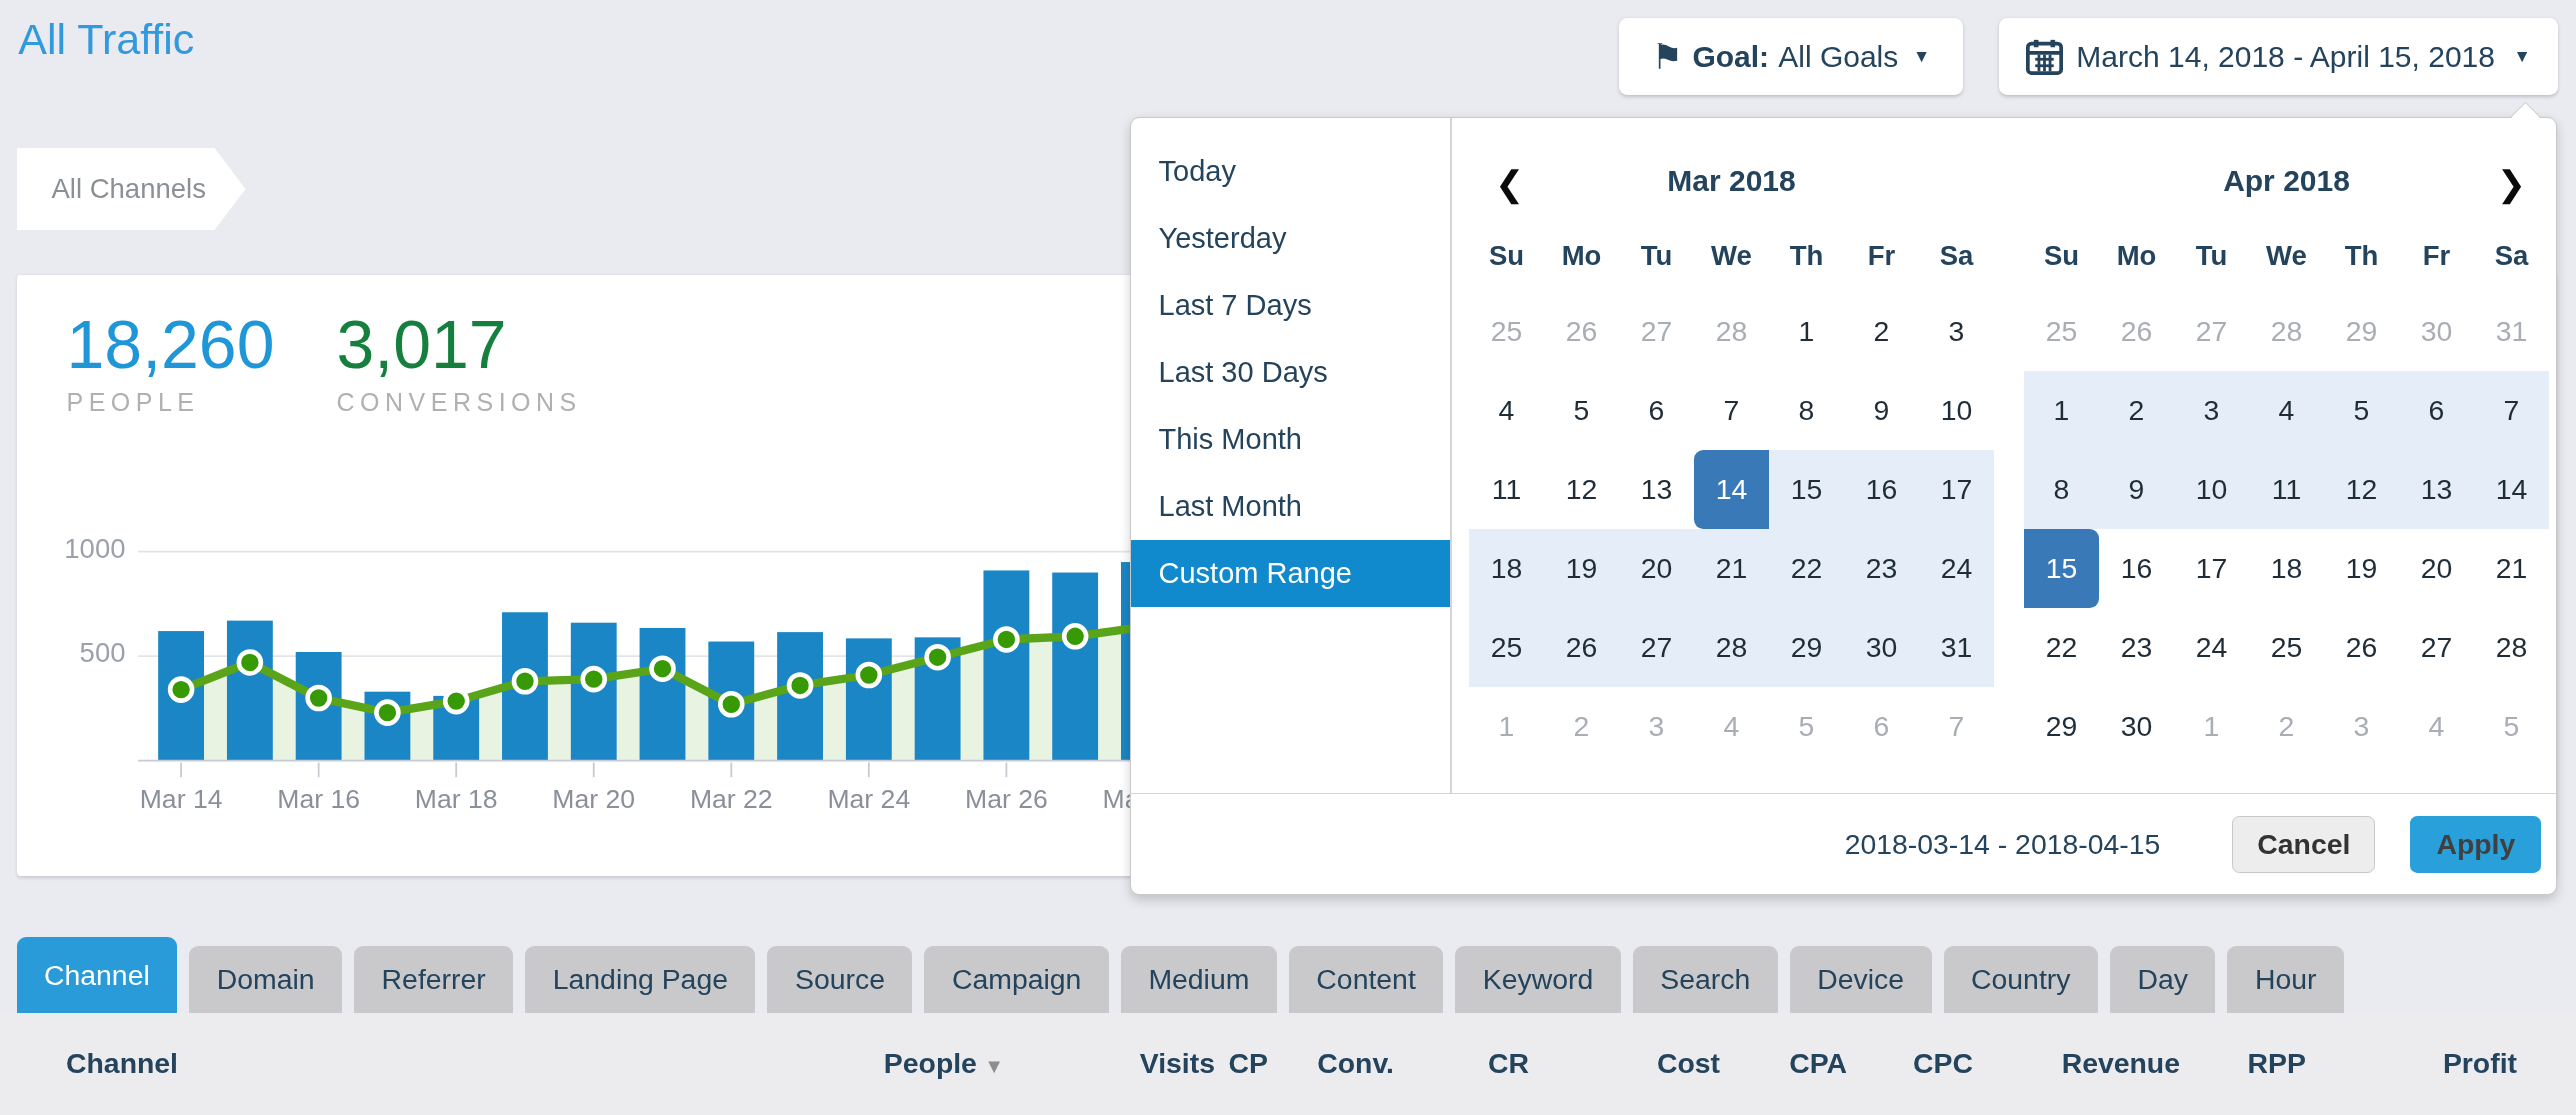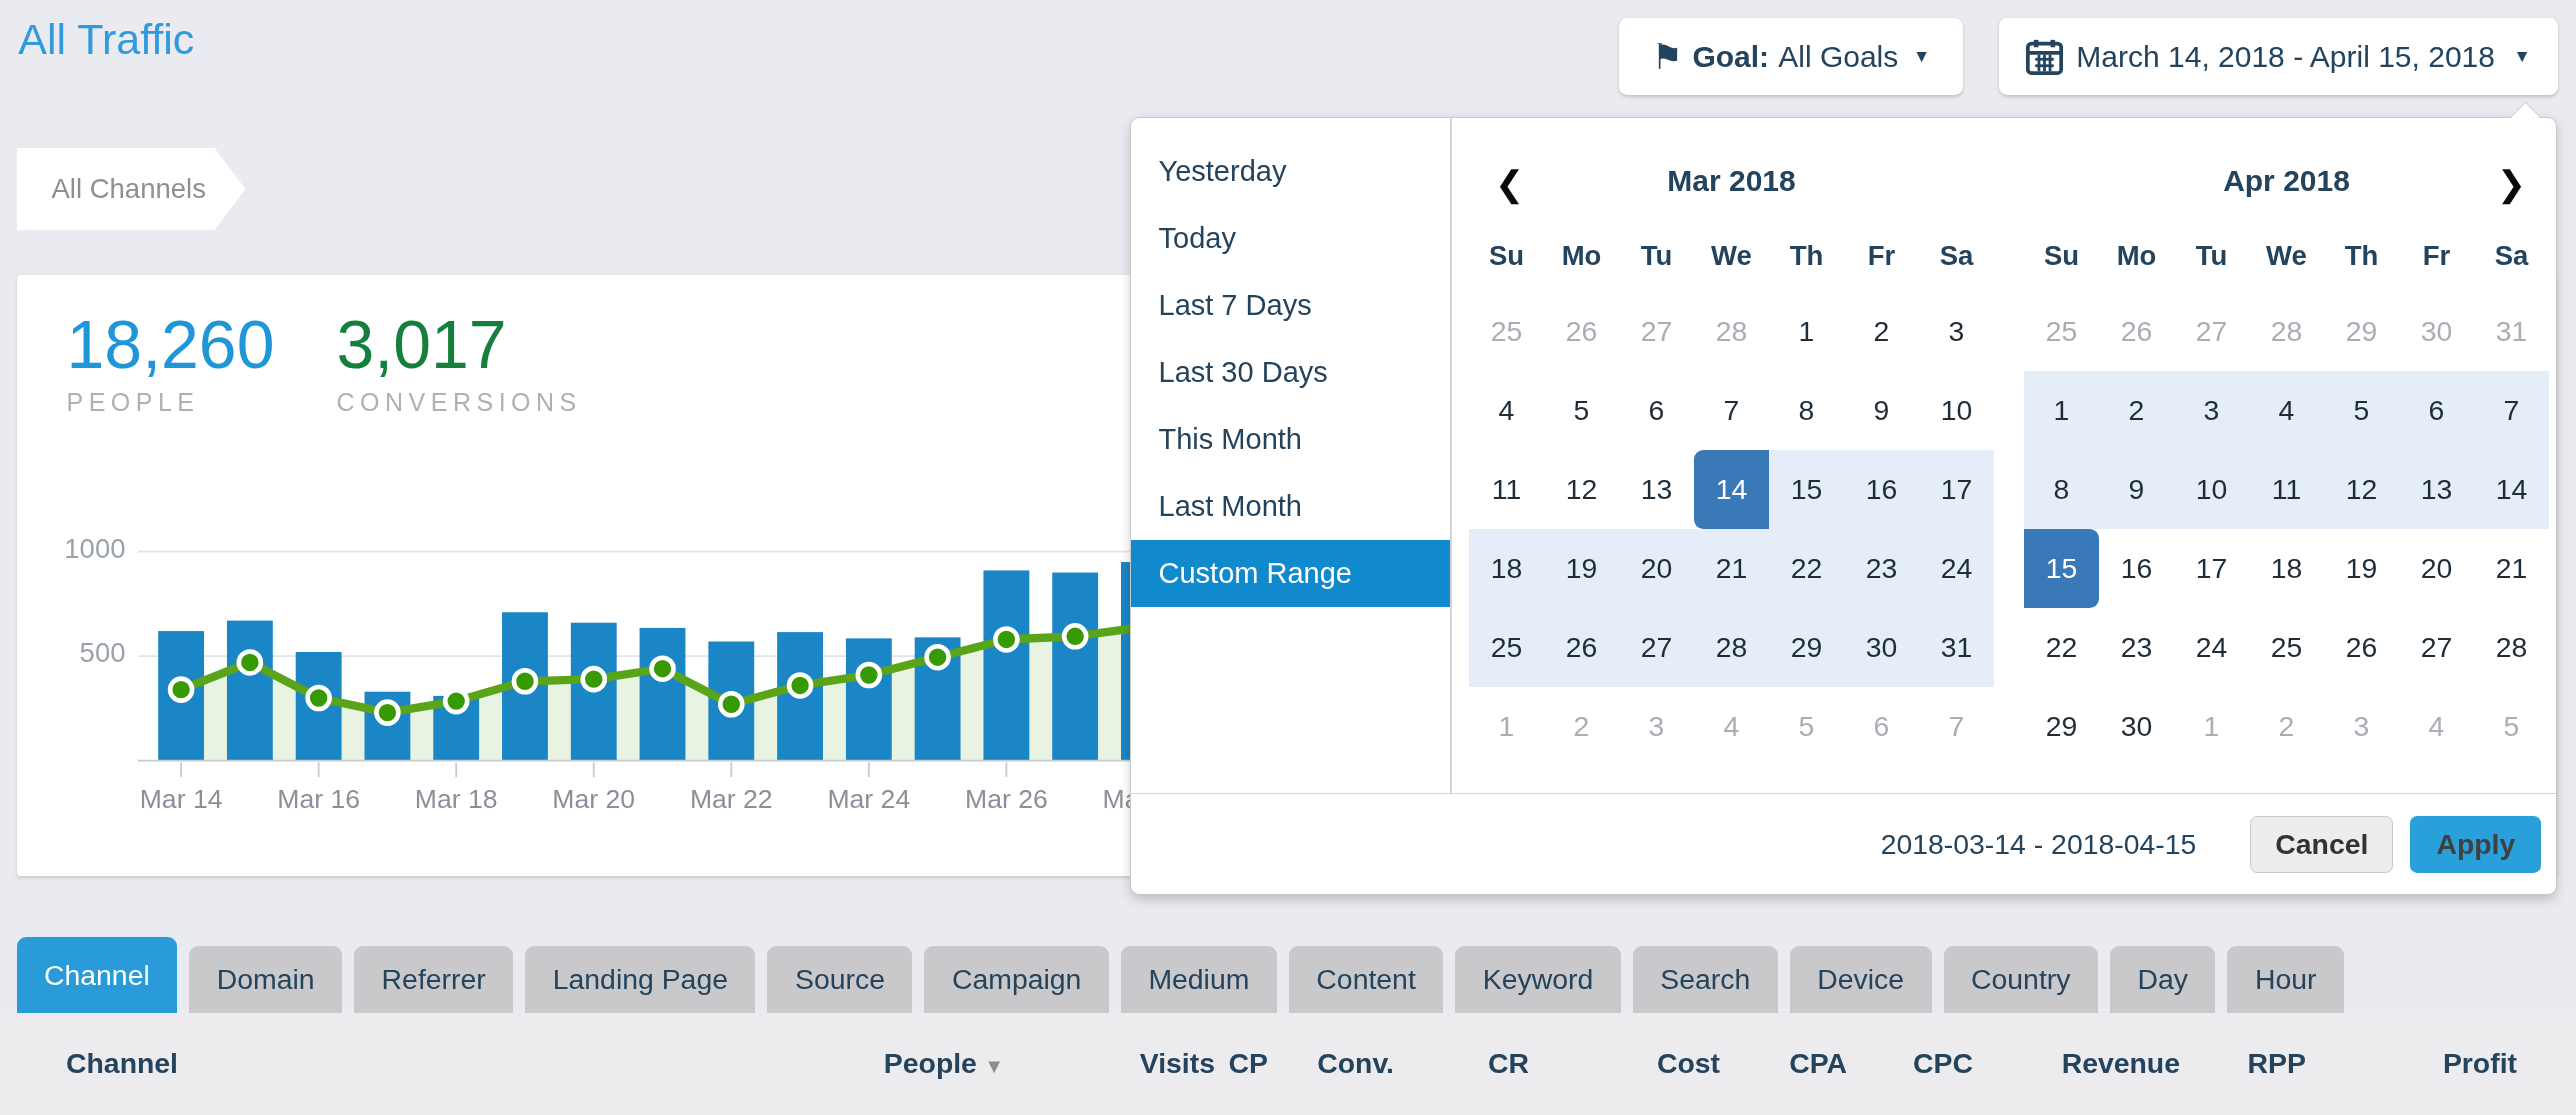--- a/index.html
+++ b/index.html
@@ -59,21 +59,21 @@
   .cal-week{position:absolute;left:0;top:73px;width:525px;display:grid;grid-template-columns:repeat(7,1fr);
     font-size:27.5px;font-weight:bold;color:#24435c;text-align:center;height:37px;line-height:37px;}
   .cal-grid{position:absolute;left:0;top:128px;width:525px;display:grid;grid-template-columns:repeat(7,1fr);grid-auto-rows:79px;}
   .day{text-align:center;line-height:79px;font-size:28.4px;color:#1f2d38;cursor:pointer;}
   .day.o{color:#a9adb4;}
   .day.r{background:#e5eef8;}
   .day.ss{background:#3a79b7;color:#fff;border-radius:9.2px 0 0 9.2px;}
   .day.se{background:#3a79b7;color:#fff;border-radius:0 9.2px 9.2px 0;}
 
   .dd-footer{position:absolute;left:0;right:0;top:675px;bottom:0;border-top:1.8px solid #d4d4d4;
-    display:flex;align-items:center;justify-content:flex-end;padding-right:14.7px;gap:17px;}
+    display:flex;align-items:center;justify-content:flex-end;padding-right:14.7px;gap:35px;}
   .range-text{font-size:28.4px;color:#24435c;margin-right:37px;}
   .btn{height:57px;font-size:28.4px;font-weight:bold;border-radius:7.3px;cursor:pointer;
     font-family:"Liberation Sans","DejaVu Sans",sans-serif;}
   .btn-cancel{padding:0 24px;background:#ededed;border:1.8px solid #c8c8c8;color:#333;}
   .btn-apply{padding:0 26px;background:#2aa0da;border:none;color:#404040;}
 
   
   .tabs{position:absolute;left:16.5px;top:937px;height:76px;display:flex;align-items:flex-end;gap:12px;z-index:5;}
   .tab{height:67px;line-height:67px;padding:0 27.5px;background:#c9c9cb;border-radius:9.2px 9.2px 0 0;
     font-size:28.4px;color:#24435c;cursor:pointer;white-space:nowrap;}
@@ -180,22 +180,22 @@
         <circle cx="872" cy="157.14" r="12" fill="#379a05" stroke="#ffffff" stroke-width="5"></circle>
         <circle cx="947" cy="137.76" r="12" fill="#379a05" stroke="#ffffff" stroke-width="5"></circle>
         <circle cx="1022" cy="134.34" r="12" fill="#379a05" stroke="#ffffff" stroke-width="5"></circle>
         <circle cx="1097" cy="124.07999999999998" r="12" fill="#379a05" stroke="#ffffff" stroke-width="5"></circle>
       </svg>
   </div>
 
   <div class="dd">
     <div class="dd-notch"></div>
     <ul class="presets" id="presets">
+        <li>Today</li>
         <li>Yesterday</li>
-        <li>Today</li>
         <li>Last 7 Days</li>
         <li>Last 30 Days</li>
         <li>This Month</li>
         <li>Last Month</li>
         <li class="active">Custom Range</li>
       </ul>
     <div class="dd-vdiv"></div>
 
     <div class="cal cal-0">
       <span class="cal-nav nav-prev">❮</span>

